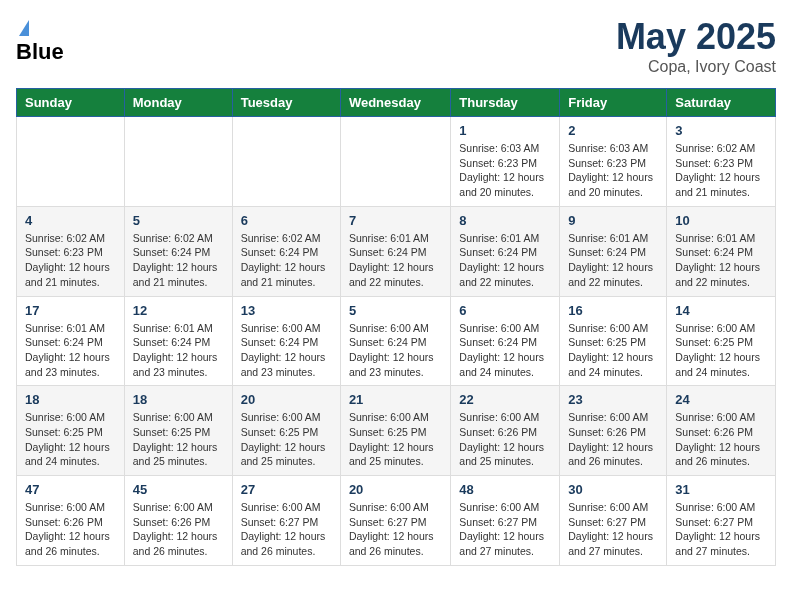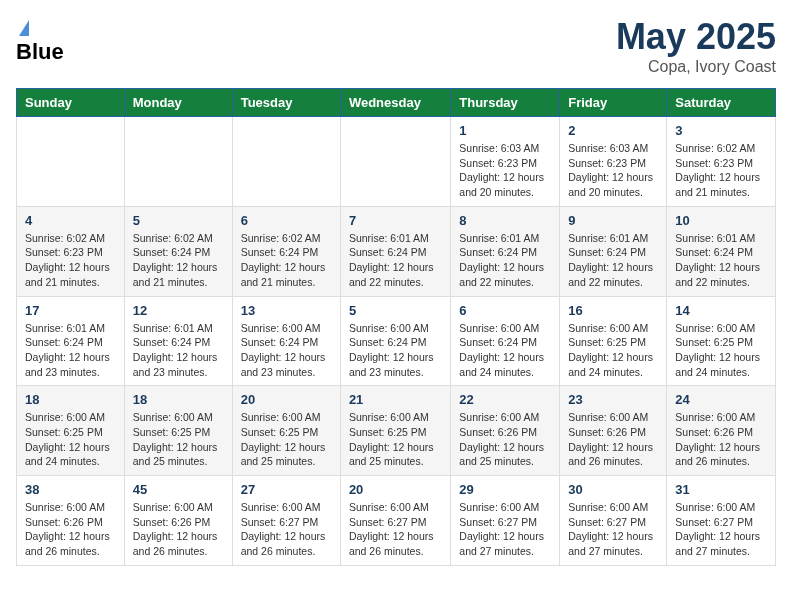--- a/index.html
+++ b/index.html
@@ -290,21 +290,21 @@
         <td>
           <div class="day-number">24</div>
           <div class="day-info" style="white-space: pre-line;">Sunrise: 6:00 AM
 Sunset: 6:26 PM
 Daylight: 12 hours
 and 26 minutes.</div>
         </td>
       </tr>
       <tr>
         <td>
-          <div class="day-number">38</div>
+          <div class="day-number">47</div>
           <div class="day-info" style="white-space: pre-line;">Sunrise: 6:00 AM
 Sunset: 6:26 PM
 Daylight: 12 hours
 and 26 minutes.</div>
         </td>
         <td>
           <div class="day-number">45</div>
           <div class="day-info" style="white-space: pre-line;">Sunrise: 6:00 AM
 Sunset: 6:26 PM
 Daylight: 12 hours
@@ -318,21 +318,21 @@
 and 26 minutes.</div>
         </td>
         <td>
           <div class="day-number">20</div>
           <div class="day-info" style="white-space: pre-line;">Sunrise: 6:00 AM
 Sunset: 6:27 PM
 Daylight: 12 hours
 and 26 minutes.</div>
         </td>
         <td>
-          <div class="day-number">29</div>
+          <div class="day-number">48</div>
           <div class="day-info" style="white-space: pre-line;">Sunrise: 6:00 AM
 Sunset: 6:27 PM
 Daylight: 12 hours
 and 27 minutes.</div>
         </td>
         <td>
           <div class="day-number">30</div>
           <div class="day-info" style="white-space: pre-line;">Sunrise: 6:00 AM
 Sunset: 6:27 PM
 Daylight: 12 hours

